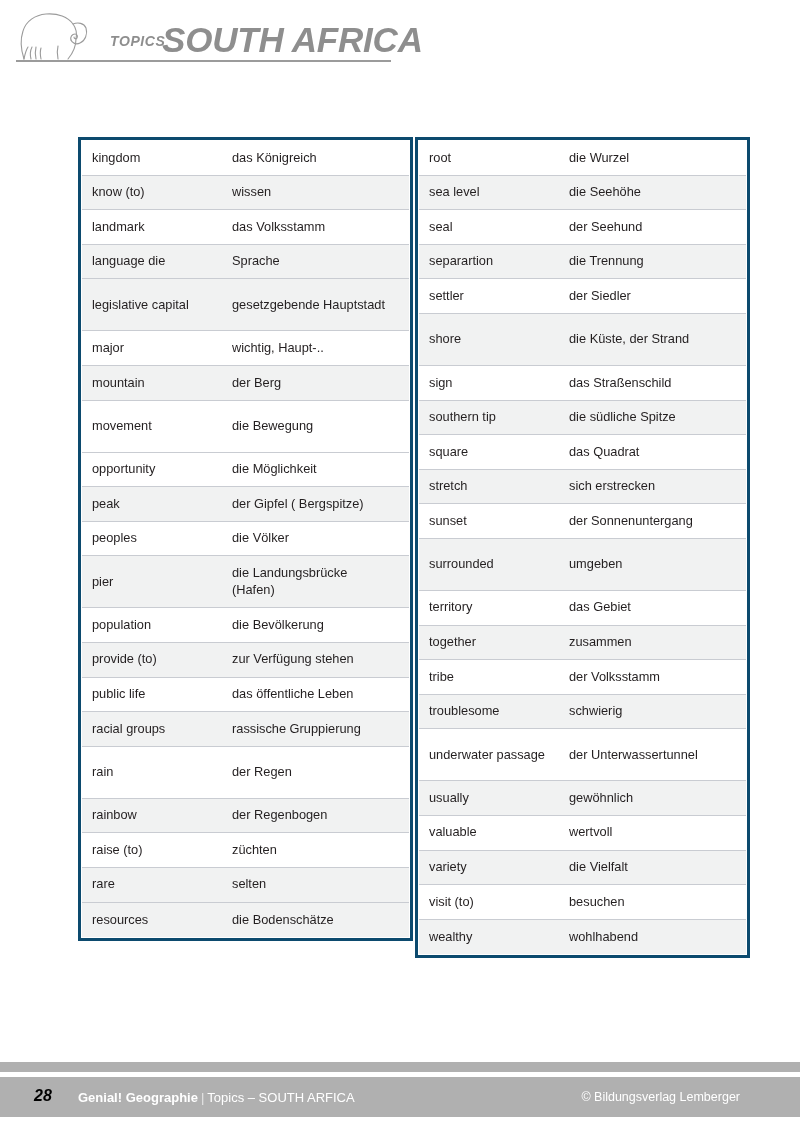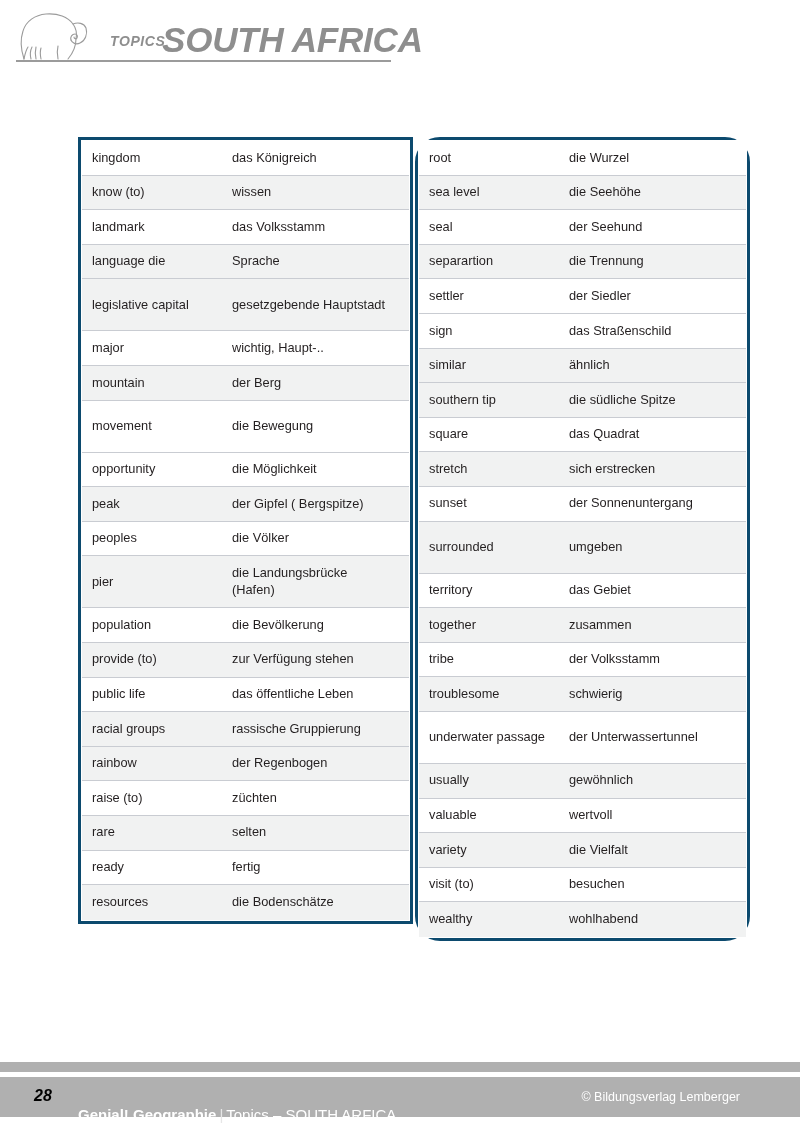--- a/index.html
+++ b/index.html
@@ -71,21 +71,20 @@
     display: inline-block;
     vertical-align: top;
     width: 335px;
     border: 3px solid #0c4a6e;
     background: #ffffff;
     box-sizing: border-box;
     margin-top: 24px;
   }
   .vocab-table.right-table {
     margin-left: 2px;
-    border-radius: 25px;
   }
   .vocab-rows {
     border: 1px solid #ffffff;
   }
   .vocab-row {
     display: flex;
     align-items: center;
     min-height: 34.6px;
     border-bottom: 1px solid #c9ccd2;
     background: #ffffff;
@@ -144,22 +143,22 @@
     left: 34px;
     top: 10px;
     font-size: 16px;
     font-weight: bold;
     font-style: italic;
     color: #000000;
   }
   .footer-text-group {
     position: absolute;
     left: 78px;
-    top: 29px;
-    font-size: 15px;
+    top: 13px;
+    font-size: 13px;
     color: #ffffff;
     white-space: nowrap;
   }
   .footer-book-title {
     font-weight: bold;
   }
   .footer-sep {
     font-weight: normal;
     color: #e6e6e6;
     padding: 0 3px;
@@ -258,35 +257,35 @@
           <div class="cell-de">zur Verfügung stehen</div>
         </div>
         <div class="vocab-row">
           <div class="cell-en">public life</div>
           <div class="cell-de">das öffentliche Leben</div>
         </div>
         <div class="vocab-row alt">
           <div class="cell-en">racial groups</div>
           <div class="cell-de">rassische Gruppierung</div>
         </div>
+        <div class="vocab-row tall">
+          <div class="cell-en">rain</div>
+          <div class="cell-de">der Regen</div>
+        </div>
         <div class="vocab-row alt">
           <div class="cell-en">rainbow</div>
           <div class="cell-de">der Regenbogen</div>
         </div>
         <div class="vocab-row">
           <div class="cell-en">raise (to)</div>
           <div class="cell-de">züchten</div>
         </div>
         <div class="vocab-row alt">
           <div class="cell-en">rare</div>
           <div class="cell-de">selten</div>
-        </div>
-        <div class="vocab-row">
-          <div class="cell-en">ready</div>
-          <div class="cell-de">fertig</div>
         </div>
         <div class="vocab-row alt">
           <div class="cell-en">resources</div>
           <div class="cell-de">die Bodenschätze</div>
         </div>
       </div>
   </div><div class="vocab-table right-table">
     <div class="vocab-rows" id="right-rows">
         <div class="vocab-row">
           <div class="cell-en">root</div>
@@ -301,27 +300,27 @@
           <div class="cell-de">der Seehund</div>
         </div>
         <div class="vocab-row alt">
           <div class="cell-en">separartion</div>
           <div class="cell-de">die Trennung</div>
         </div>
         <div class="vocab-row">
           <div class="cell-en">settler</div>
           <div class="cell-de">der Siedler</div>
         </div>
+        <div class="vocab-row alt tall">
+          <div class="cell-en">shore</div>
+          <div class="cell-de">die Küste, der Strand</div>
+        </div>
         <div class="vocab-row">
           <div class="cell-en">sign</div>
           <div class="cell-de">das Straßenschild</div>
-        </div>
-        <div class="vocab-row alt">
-          <div class="cell-en">similar</div>
-          <div class="cell-de">ähnlich</div>
         </div>
         <div class="vocab-row alt">
           <div class="cell-en">southern tip</div>
           <div class="cell-de">die südliche Spitze</div>
         </div>
         <div class="vocab-row">
           <div class="cell-en">square</div>
           <div class="cell-de">das Quadrat</div>
         </div>
         <div class="vocab-row alt">

